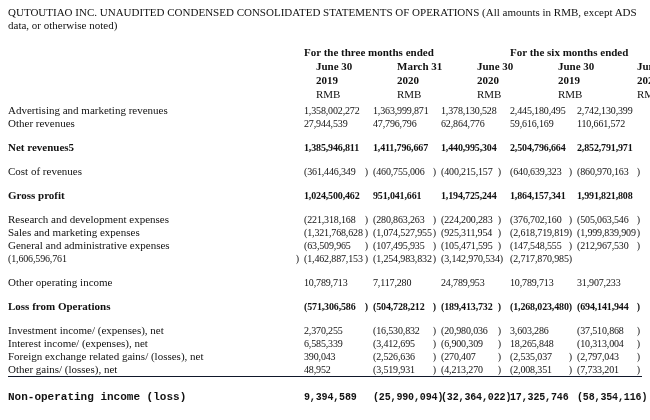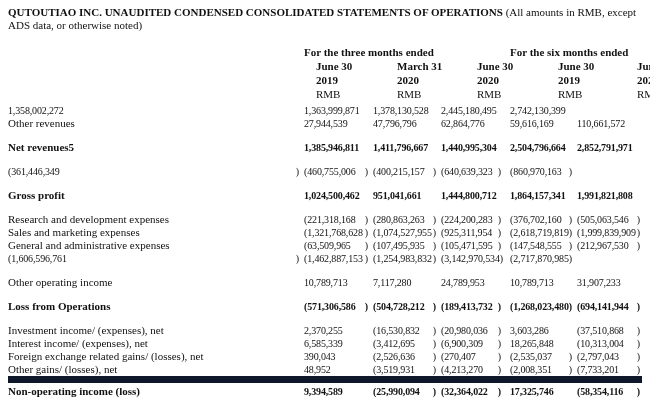--- a/index.html
+++ b/index.html
@@ -15,21 +15,21 @@
     background: #ffffff;
     color: #111111;
     font-family: "Liberation Serif", "DejaVu Serif", serif;
     font-size: 11px;
     overflow: hidden;
   }
   .doc-title {
     line-height: 1.18;
     margin: 0 0 13px 0;
   }
-  .doc-title .t-bold { font-weight: bold; text-align: right; }
+  .doc-title .t-bold { font-weight: normal; text-align: right; }
   .doc-title .t-note { font-weight: normal; }
 
   
   .row, .hdr-row {
     display: grid;
     grid-template-columns: 296px 69px 68px 69px 67px 65px;
     align-items: baseline;
     line-height: 13px;
   }
   .group-row {
@@ -51,22 +51,23 @@
     display: flex;
     justify-content: space-between;
     white-space: nowrap;
     font-size: 10px;
     letter-spacing: -0.15px;
     padding-right: 5px;
   }
   .row .num:nth-child(4) { padding-right: 9px; }  
   .row .num:nth-child(6) { padding-right: 2px; }
   .row.rule-top {
-    border-top: 7px solid #0f172a;
-    padding-top: 2px;
+    border-top: 1px solid #0f172a;
+    padding-top: 14px;
+    font-family: Liberation Mono, monospace;
   }
   .spacer { height: 11px; }
   .hdr-spacer { height: 3px; }
 </style>
 </head>
 <body>
 
 <div class="page">
 
   <p class="doc-title"><span class="t-bold">QUTOUTIAO INC. UNAUDITED CONDENSED CONSOLIDATED STATEMENTS OF OPERATIONS</span><span class="t-note"> (All amounts in RMB, except ADS data, or otherwise noted)</span></p>
@@ -103,20 +104,21 @@
       <div class="hcell">RMB</div>
       <div class="hcell">RMB</div>
       <div class="hcell">RMB</div>
       <div class="hcell">RMB</div>
     </div>
 
     <div class="hdr-spacer"></div>
 
     <div>
         <div class="row">
+          <div class="label">Advertising and marketing revenues</div>
           <div class="num">
             <span>1,358,002,272</span>
             <span></span>
           </div>
           <div class="num">
             <span>1,363,999,871</span>
             <span></span>
           </div>
           <div class="num">
             <span>1,378,130,528</span>
@@ -173,20 +175,21 @@
             <span>2,504,796,664</span>
             <span></span>
           </div>
           <div class="num">
             <span>2,852,791,971</span>
             <span></span>
           </div>
         </div>
         <div class="spacer"></div>
         <div class="row">
+          <div class="label">Cost of revenues</div>
           <div class="num">
             <span>(361,446,349</span>
             <span>)</span>
           </div>
           <div class="num">
             <span>(460,755,006</span>
             <span>)</span>
           </div>
           <div class="num">
             <span>(400,215,157</span>
@@ -206,21 +209,21 @@
           <div class="label">Gross profit</div>
           <div class="num">
             <span>1,024,500,462</span>
             <span></span>
           </div>
           <div class="num">
             <span>951,041,661</span>
             <span></span>
           </div>
           <div class="num">
-            <span>1,444,800,712</span>
+            <span>1,194,725,244</span>
             <span></span>
           </div>
           <div class="num">
             <span>1,864,157,341</span>
             <span></span>
           </div>
           <div class="num">
             <span>1,991,821,808</span>
             <span></span>
           </div>

